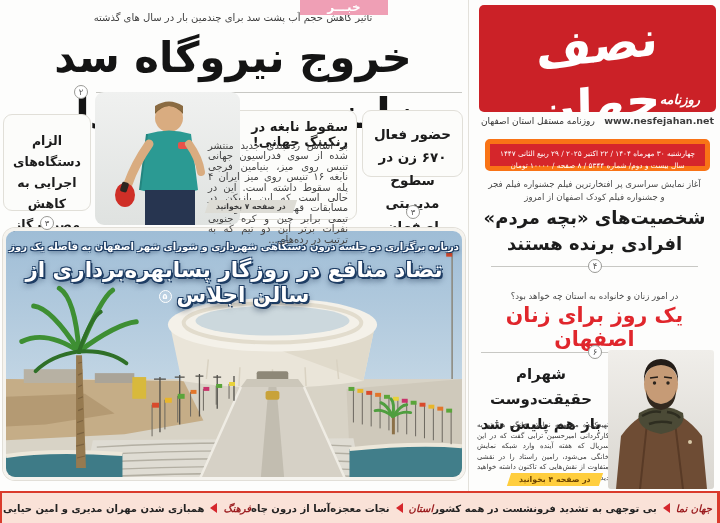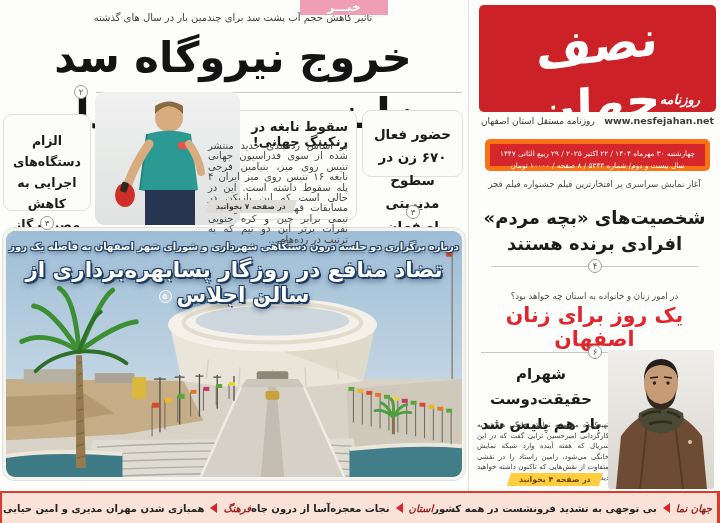--- a/index.html
+++ b/index.html
@@ -255,20 +255,21 @@
     <div class="meta-row">
       <span class="website">www.nesfejahan.net</span>
       <span class="tagline">روزنامه مستقل استان اصفهان</span>
     </div>
     <div class="date-box">
       <div>چهارشنبه ۳۰ مهرماه ۱۴۰۴ / ۲۲ اکتبر ۲۰۲۵ / ۲۹ ربیع الثانی ۱۴۴۷</div>
       <div>سال بیست و دوم/ شماره ۵۳۴۴ / ۸ صفحه / ۱۰۰۰۰ تومان</div>
     </div>
 
     <div class="rc-kicker" style="top:178px">آغاز نمایش سراسری پر افتخارترین فیلم جشنواره فیلم فجر</div>
+    <div class="rc-kicker" style="top:191px">و جشنواره فیلم کودک اصفهان از امروز</div>
     <div class="rc-headline film-headline">
       <div>شخصیت‌های «بچه مردم»</div>
       <div>افرادی برنده هستند</div>
     </div>
     <div class="divider" style="top:266px; right:22px; left:22px;"></div>
     <div class="badge" style="top:259px; left:119px;">۴</div>
 
     <div class="rc-kicker" style="top:290px">در امور زنان و خانواده به استان چه خواهد بود؟</div>
     <div class="rc-headline red-headline">یک روز برای زنان اصفهان</div>
     <div class="divider" style="top:352px; right:14px; left:12px;"></div>

